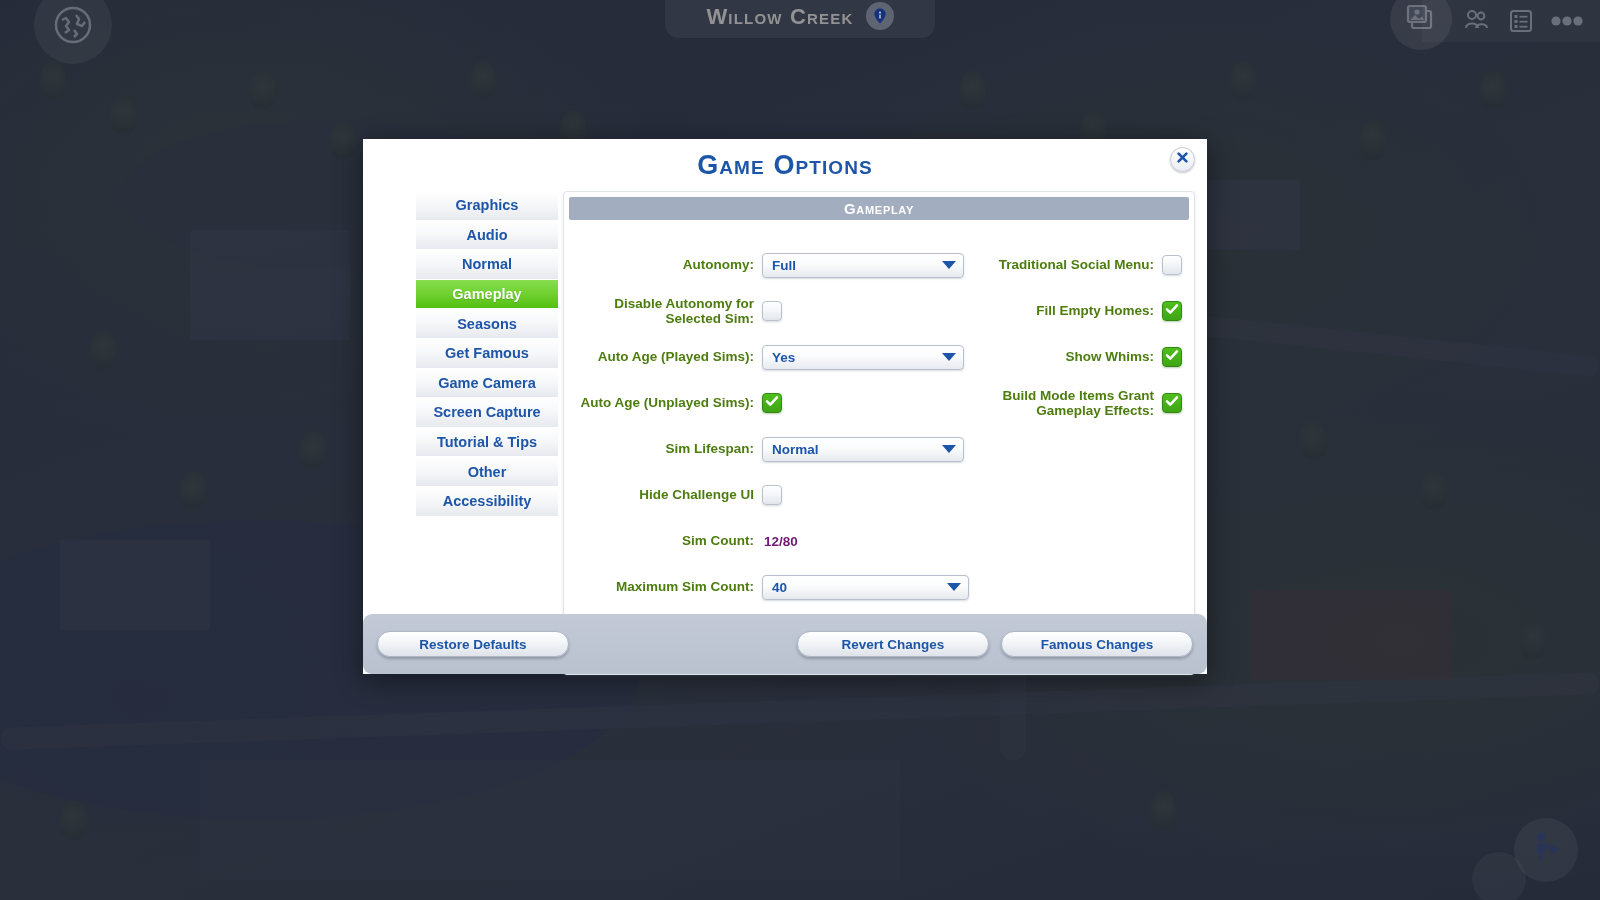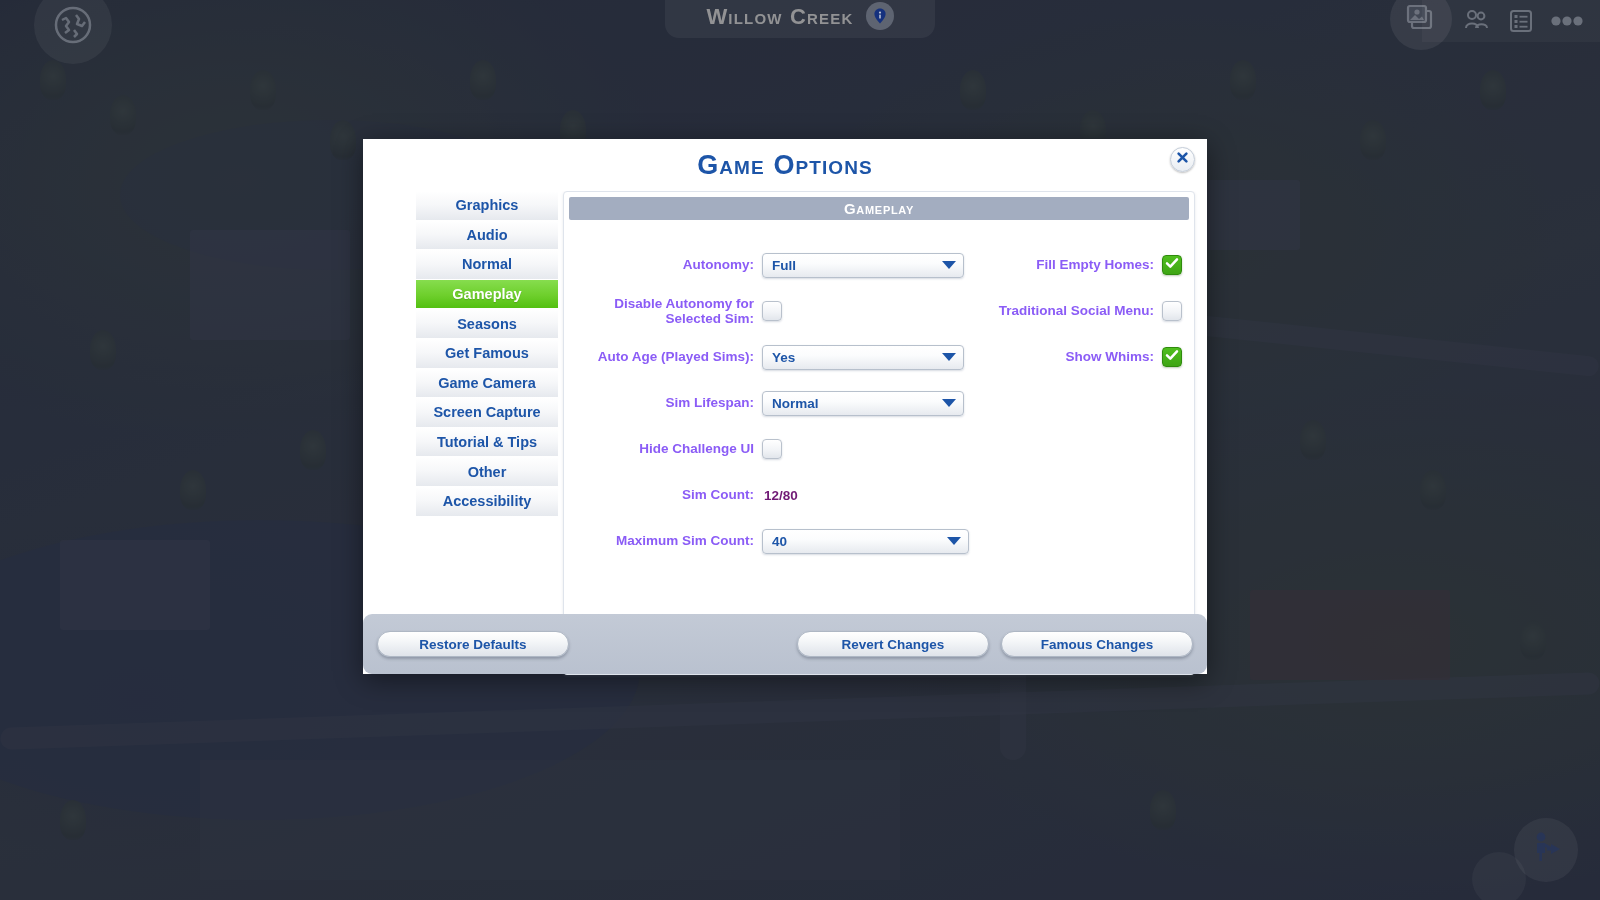--- a/index.html
+++ b/index.html
@@ -220,21 +220,21 @@
 
   .option-row {
     display: flex;
     align-items: center;
     min-height: 46px;
   }
 
   .option-label {
     font-size: 13.5px;
     font-weight: 700;
-    color: #8b5cf6;
+    color: #4d7c0f;
     text-align: right;
     line-height: 1.12;
     padding-right: 8px;
     flex: none;
   }
   .option-col.left  .option-label { width: 186px; }
   .option-col.right .option-label { width: 175px; }
 
   
   .dropdown {
@@ -503,20 +503,30 @@
           </div>
 
           <div class="option-row">
             <div class="option-label">Auto Age (Played Sims):</div>
             <div class="dropdown">
               <span class="dropdown-value">Yes</span>
               <span class="dropdown-arrow"></span>
             </div>
           </div>
 
+          <div class="option-row">
+            <div class="option-label">Auto Age (Unplayed Sims):</div>
+            <div class="checkbox on">
+              <span>
+                <svg width="16" height="16" viewBox="0 0 16 16">
+                  <path d="M3 8.4 L6.3 11.6 L13 4.4" fill="none" stroke="#ffffff" stroke-width="2.5" stroke-linecap="round" stroke-linejoin="round"></path>
+                </svg>
+              </span>
+            </div>
+          </div>
 
           <div class="option-row">
             <div class="option-label">Sim Lifespan:</div>
             <div class="dropdown">
               <span class="dropdown-value">Normal</span>
               <span class="dropdown-arrow"></span>
             </div>
           </div>
 
           <div class="option-row">
@@ -533,48 +543,58 @@
             <div class="option-label">Maximum Sim Count:</div>
             <div class="dropdown wide">
               <span class="dropdown-value">40</span>
               <span class="dropdown-arrow"></span>
             </div>
           </div>
 
         </div>
 
         <div class="option-col right">
+
+          <div class="option-row">
+            <div class="option-label">Traditional Social Menu:</div>
+            <div class="checkbox off"></div>
+          </div>
 
           <div class="option-row">
             <div class="option-label">Fill Empty Homes:</div>
             <div class="checkbox on">
               <span>
                 <svg width="16" height="16" viewBox="0 0 16 16">
                   <path d="M3 8.4 L6.3 11.6 L13 4.4" fill="none" stroke="#ffffff" stroke-width="2.5" stroke-linecap="round" stroke-linejoin="round"></path>
                 </svg>
               </span>
             </div>
           </div>
 
           <div class="option-row">
-            <div class="option-label">Traditional Social Menu:</div>
-            <div class="checkbox off"></div>
-          </div>
-
-          <div class="option-row">
             <div class="option-label">Show Whims:</div>
             <div class="checkbox on">
               <span>
                 <svg width="16" height="16" viewBox="0 0 16 16">
                   <path d="M3 8.4 L6.3 11.6 L13 4.4" fill="none" stroke="#ffffff" stroke-width="2.5" stroke-linecap="round" stroke-linejoin="round"></path>
                 </svg>
               </span>
             </div>
           </div>
 
+          <div class="option-row">
+            <div class="option-label">Build Mode Items Grant Gameplay Effects:</div>
+            <div class="checkbox on">
+              <span>
+                <svg width="16" height="16" viewBox="0 0 16 16">
+                  <path d="M3 8.4 L6.3 11.6 L13 4.4" fill="none" stroke="#ffffff" stroke-width="2.5" stroke-linecap="round" stroke-linejoin="round"></path>
+                </svg>
+              </span>
+            </div>
+          </div>
 
         </div>
 
       </div>
     </section>
   </div>
 
   <div id="dialog-footer">
     <div class="pill-button" id="restore-defaults-button">Restore Defaults</div>
     <div class="pill-button" id="revert-changes-button">Revert Changes</div>

